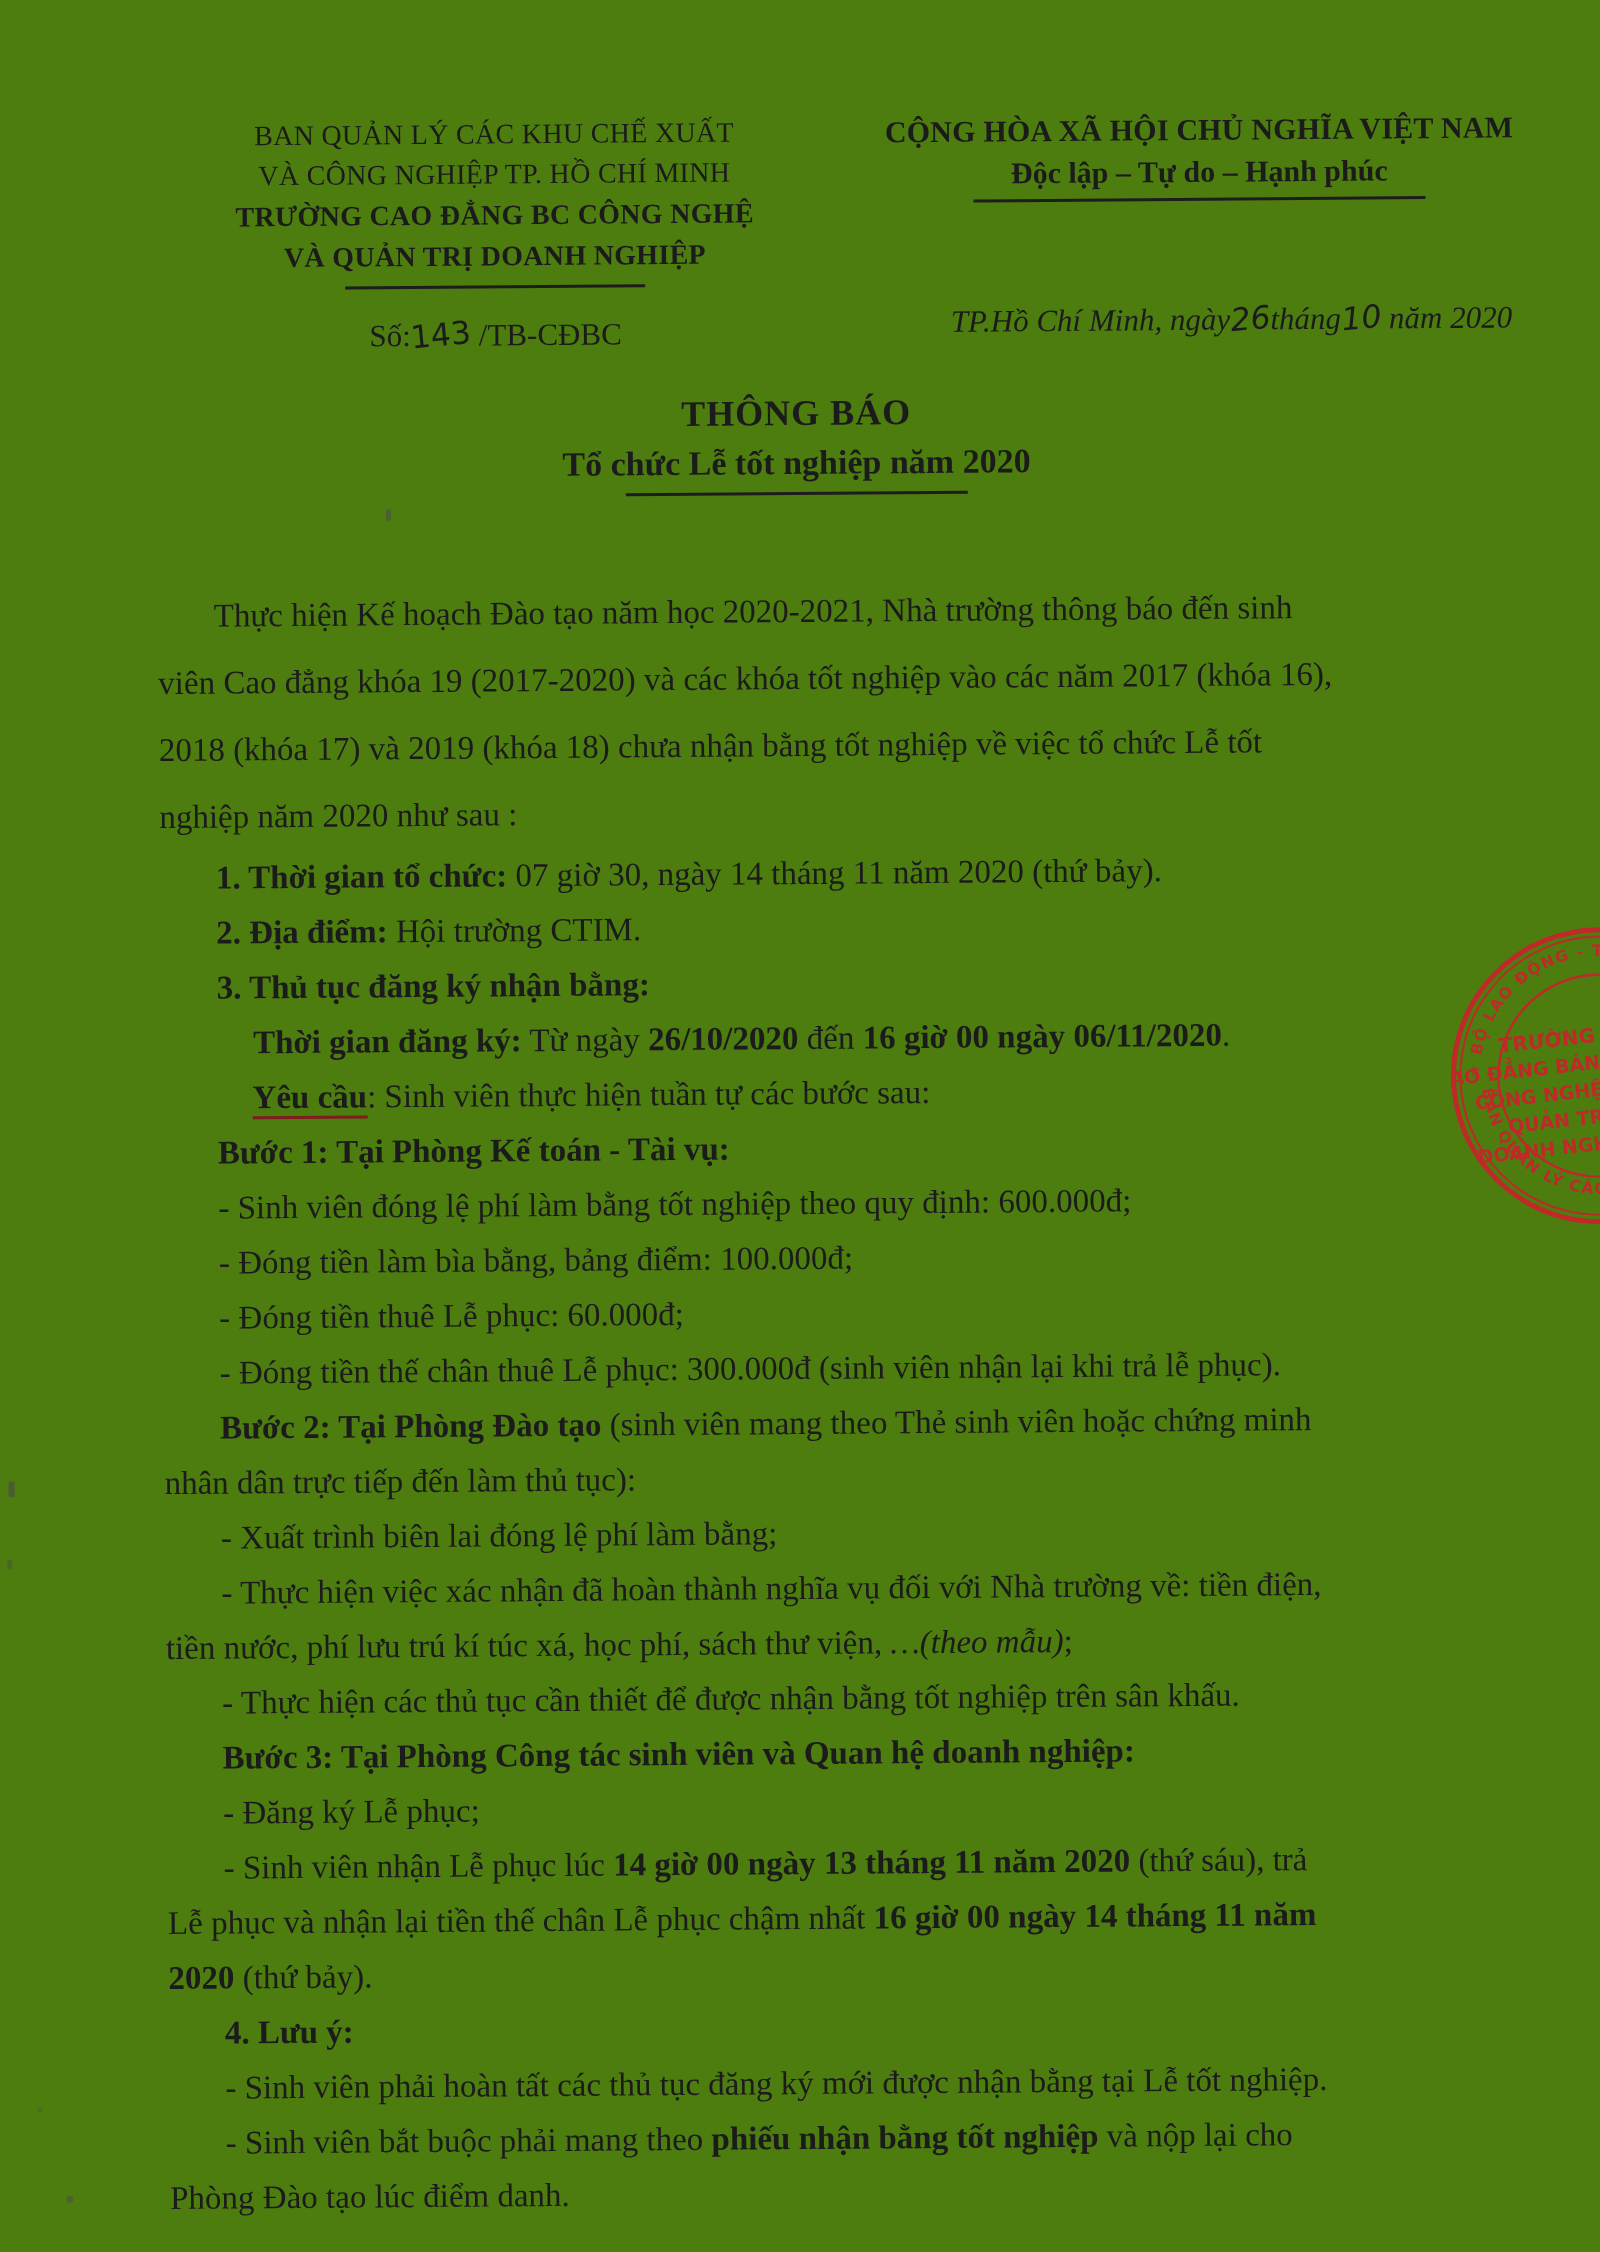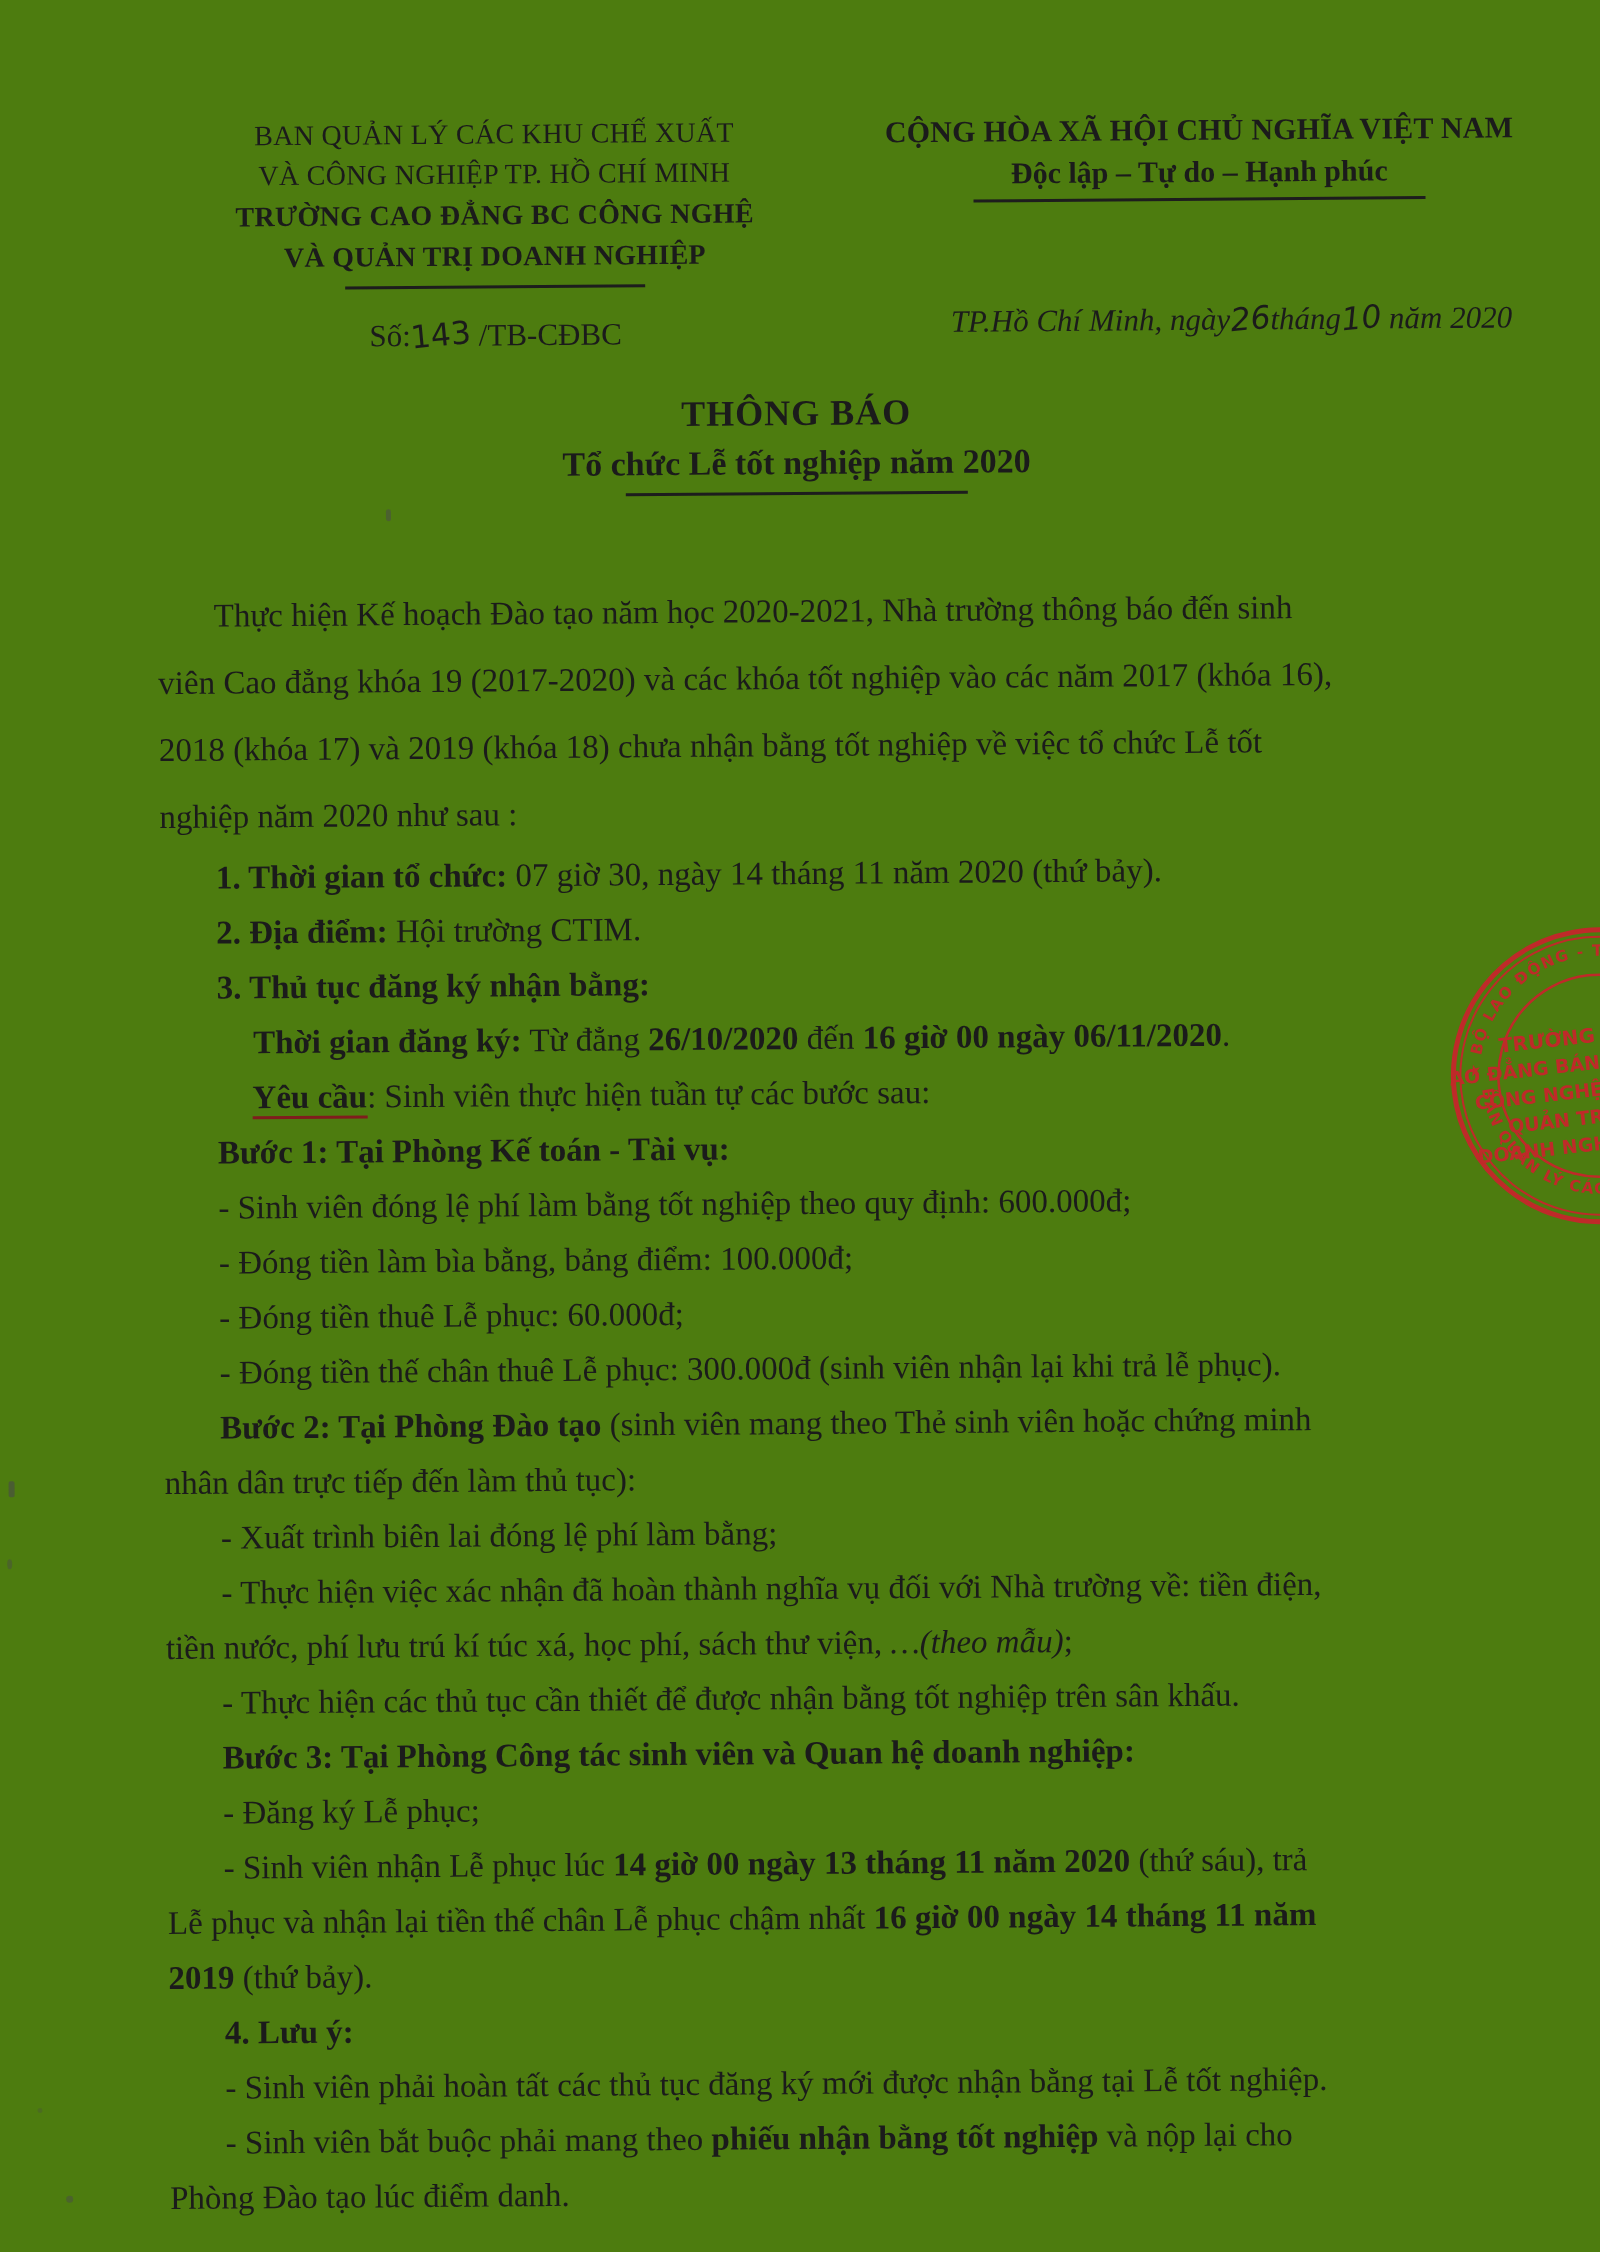--- a/index.html
+++ b/index.html
@@ -83,38 +83,38 @@
     </div>
 
     <div class="body">
         <div class="ln in1 sp"><span>Thực hiện Kế hoạch Đào tạo năm học 2020-2021, Nhà trường thông báo đến sinh</span></div>
         <div class="ln in0 sp"><span>viên Cao đẳng khóa 19 (2017-2020) và các khóa tốt nghiệp vào các năm 2017 (khóa 16),</span></div>
         <div class="ln in0 sp"><span>2018 (khóa 17) và 2019 (khóa 18) chưa nhận bằng tốt nghiệp về việc tổ chức Lễ tốt</span></div>
         <div class="ln in0 sp"><span>nghiệp năm 2020 như sau :</span></div>
         <div class="ln in1"><span class="b">1. Thời gian tổ chức:</span><span> 07 giờ 30, ngày 14 tháng 11 năm 2020 (thứ bảy).</span></div>
         <div class="ln in1"><span class="b">2. Địa điểm:</span><span> Hội trường CTIM.</span></div>
         <div class="ln in1"><span class="b">3. Thủ tục đăng ký nhận bằng:</span></div>
-        <div class="ln in2"><span class="b">Thời gian đăng ký:</span><span> Từ đẳng </span><span class="b">26/10/2020</span><span> đến </span><span class="b">16 giờ 00 ngày 06/11/2020</span><span>.</span></div>
+        <div class="ln in2"><span class="b">Thời gian đăng ký:</span><span> Từ ngày </span><span class="b">26/10/2020</span><span> đến </span><span class="b">16 giờ 00 ngày 06/11/2020</span><span>.</span></div>
         <div class="ln in1"><span class="b u">Yêu cầu</span><span>: Sinh viên thực hiện tuần tự các bước sau:</span></div>
         <div class="ln in1"><span class="b">Bước 1: Tại Phòng Kế toán - Tài vụ:</span></div>
         <div class="ln in1"><span>- Sinh viên đóng lệ phí làm bằng tốt nghiệp theo quy định: 600.000đ;</span></div>
         <div class="ln in1"><span>- Đóng tiền làm bìa bằng, bảng điểm: 100.000đ;</span></div>
         <div class="ln in1"><span>- Đóng tiền thuê Lễ phục: 60.000đ;</span></div>
         <div class="ln in1"><span>- Đóng tiền thế chân thuê Lễ phục: 300.000đ (sinh viên nhận lại khi trả lễ phục).</span></div>
         <div class="ln in1"><span class="b">Bước 2: Tại Phòng Đào tạo </span><span>(sinh viên mang theo Thẻ sinh viên hoặc chứng minh</span></div>
         <div class="ln in0"><span>nhân dân trực tiếp đến làm thủ tục):</span></div>
         <div class="ln in1"><span>- Xuất trình biên lai đóng lệ phí làm bằng;</span></div>
         <div class="ln in1"><span>- Thực hiện việc xác nhận đã hoàn thành nghĩa vụ đối với Nhà trường về: tiền điện,</span></div>
         <div class="ln in0"><span>tiền nước, phí lưu trú kí túc xá, học phí, sách thư viện, </span><span class="i">…(theo mẫu)</span><span>;</span></div>
         <div class="ln in1"><span>- Thực hiện các thủ tục cần thiết để được nhận bằng tốt nghiệp trên sân khấu.</span></div>
         <div class="ln in1"><span class="b">Bước 3: Tại Phòng Công tác sinh viên và Quan hệ doanh nghiệp:</span></div>
         <div class="ln in1"><span>- Đăng ký Lễ phục;</span></div>
         <div class="ln in1"><span>- Sinh viên nhận Lễ phục lúc </span><span class="b">14 giờ 00 ngày 13 tháng 11 năm 2020</span><span> (thứ sáu), trả</span></div>
         <div class="ln in0"><span>Lễ phục và nhận lại tiền thế chân Lễ phục chậm nhất </span><span class="b">16 giờ 00 ngày 14 tháng 11 năm</span></div>
-        <div class="ln in0"><span class="b">2019</span><span> (thứ bảy).</span></div>
+        <div class="ln in0"><span class="b">2020</span><span> (thứ bảy).</span></div>
         <div class="ln in1"><span class="b">4. Lưu ý:</span></div>
         <div class="ln in1"><span>- Sinh viên phải hoàn tất các thủ tục đăng ký mới được nhận bằng tại Lễ tốt nghiệp.</span></div>
         <div class="ln in1"><span>- Sinh viên bắt buộc phải mang theo </span><span class="b">phiếu nhận bằng tốt nghiệp</span><span> và nộp lại cho</span></div>
         <div class="ln in0"><span>Phòng Đào tạo lúc điểm danh.</span></div>
       </div>
 
     <svg class="stamp" width="300" height="300" viewBox="0 0 300 300">
       <circle cx="150" cy="150" r="146" stroke="#c8242b" stroke-width="5"></circle>
       <circle cx="150" cy="150" r="139" stroke="#c8242b" stroke-width="2"></circle>
       <circle cx="150" cy="150" r="101" stroke="#c8242b" stroke-width="2.5"></circle>

